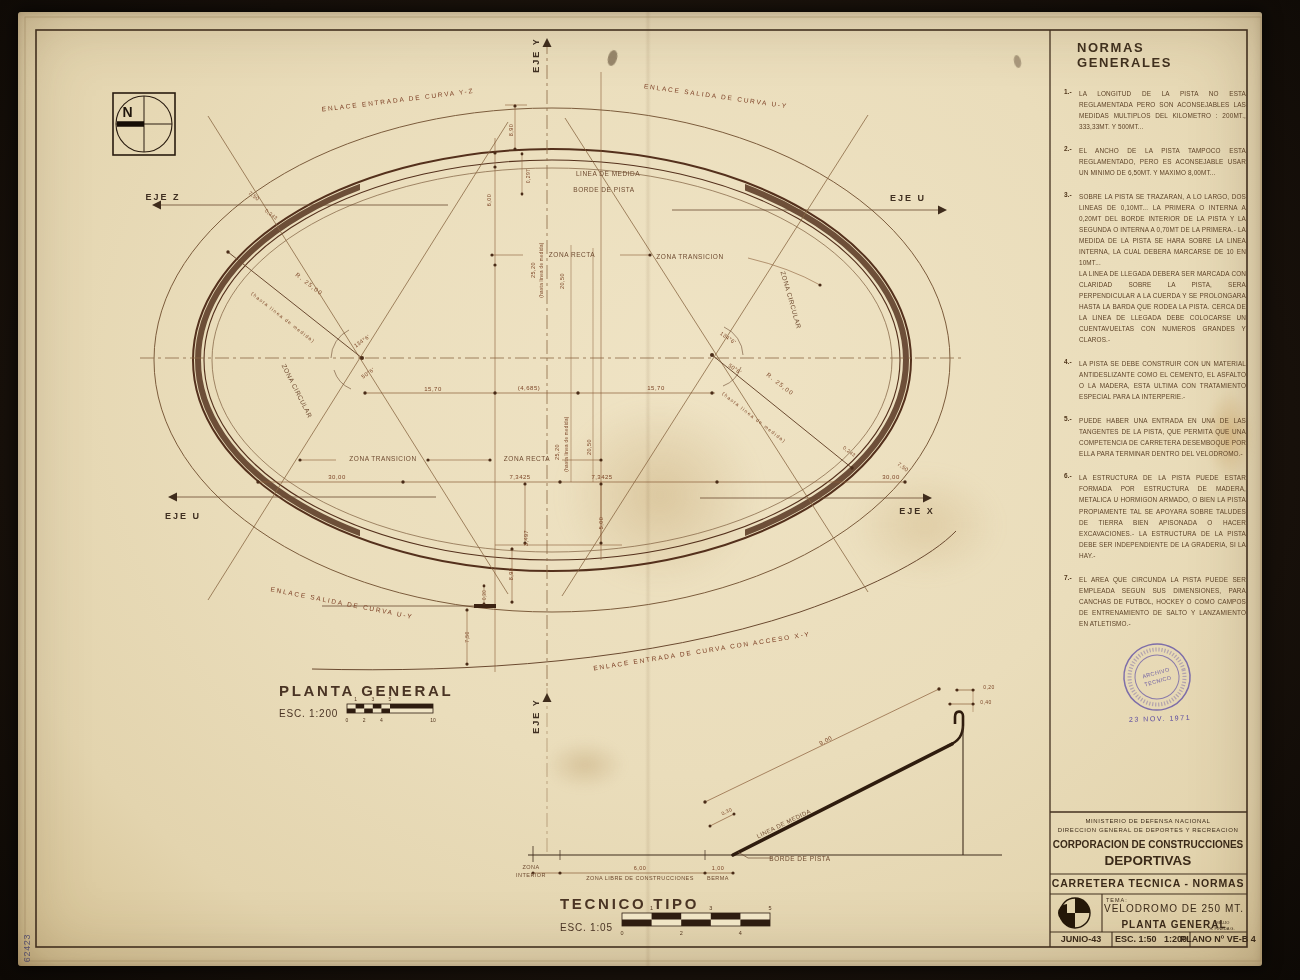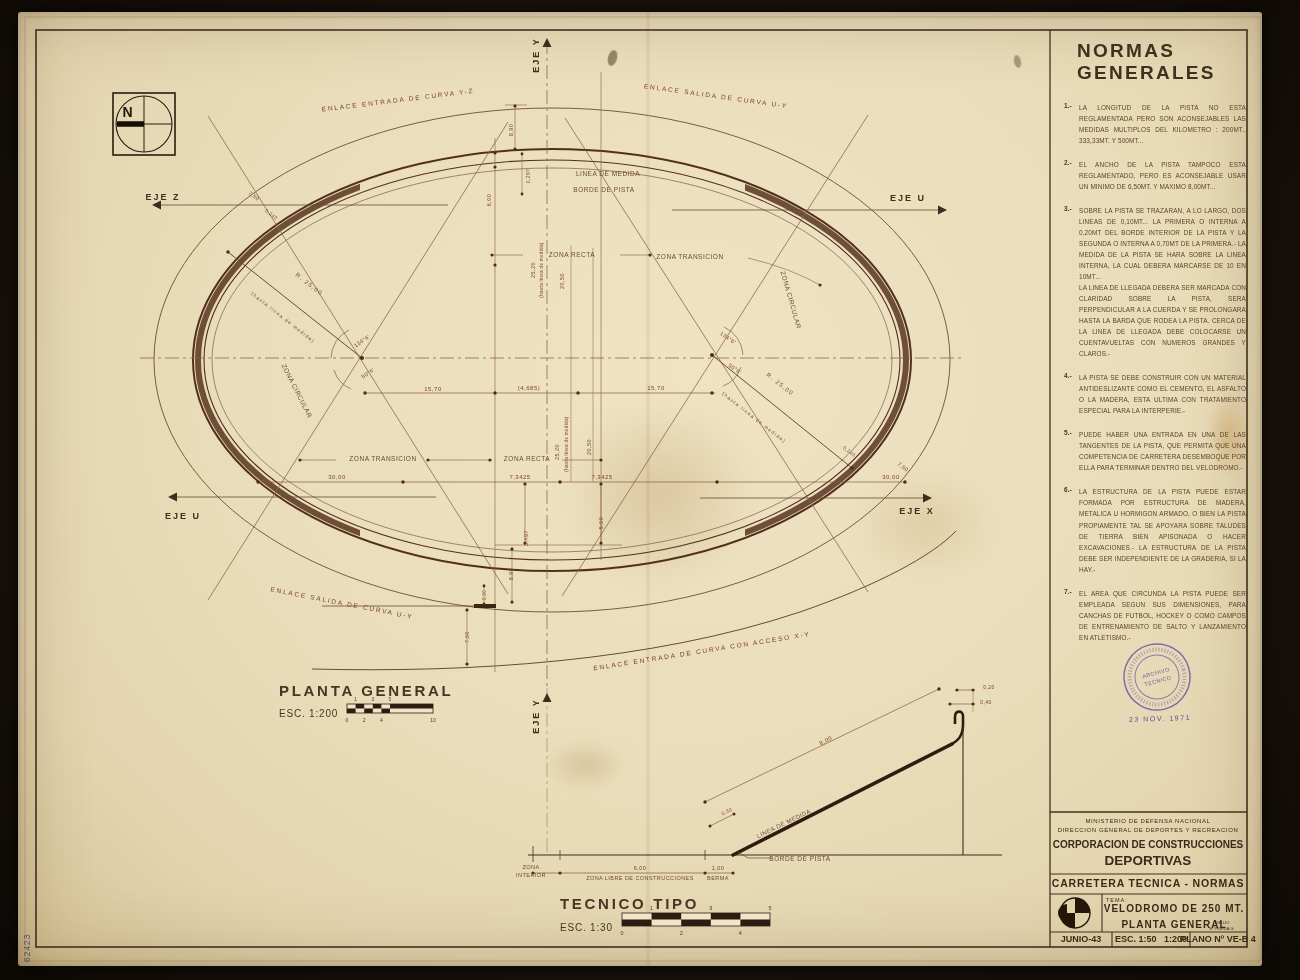--- a/index.html
+++ b/index.html
@@ -12,21 +12,21 @@
   .stain{position:absolute;border-radius:50%;pointer-events:none;}
   svg{position:absolute;left:0;top:0;}
   svg text{font-family:"Liberation Sans",sans-serif;fill:#53361f;}
   .lb{position:absolute;color:#6e4a30;letter-spacing:.08em;white-space:pre;
       transform:translate(-50%,-50%);line-height:1.15;text-align:center;}
   .la{position:absolute;color:#4a3424;letter-spacing:.18em;white-space:pre;line-height:1.15;}
   .dim{color:#7c4527;}
   .axis{color:#403022;font-weight:600;letter-spacing:.22em;}
   .enl{color:#7d4026;letter-spacing:.28em;}
   #norms{position:absolute;left:1064px;top:40px;width:182px;color:#5d4227;}
-  #norms .ttl{font-size:19px;font-weight:700;letter-spacing:.12em;color:#40301e;margin:0 6px 18px 13px;}
+  #norms .ttl{font-size:13px;font-weight:700;letter-spacing:.12em;color:#40301e;margin:0 6px 18px 13px;}
   .norm{display:flex;margin-bottom:13px;}
   .norm .num{width:15px;flex:none;font-size:6.5px;font-weight:700;color:#4e3319;}
   .norm .txt{flex:1;font-size:6.4px;line-height:1.72;letter-spacing:.02em;text-align:justify;white-space:pre-line;}
   .tb{position:absolute;color:#3b2a19;white-space:pre;transform:translate(-50%,-50%);text-align:center;line-height:1.1;}
   .purple{color:#5b4aa0;}
 </style>
 </head>
 <body>
 
 <div id="page">
@@ -338,21 +338,21 @@
   <div class="lb dim" style="left:989px;top:688px;font-size:5px;">0,20</div>
   <div class="lb dim" style="left:986px;top:703px;font-size:5px;">0,40</div>
   <div class="lb" style="left:800px;top:859px;font-size:6.5px;">BORDE DE PISTA</div>
   <div class="lb" style="left:531px;top:867px;font-size:5.5px;">ZONA</div>
   <div class="lb" style="left:531px;top:875px;font-size:5.5px;">INTERIOR</div>
   <div class="lb dim" style="left:640px;top:868px;font-size:5.5px;">6,00</div>
   <div class="lb" style="left:640px;top:878px;font-size:5.5px;">ZONA LIBRE DE CONSTRUCCIONES</div>
   <div class="lb dim" style="left:718px;top:868px;font-size:5.5px;">1,00</div>
   <div class="lb" style="left:718px;top:878px;font-size:5.5px;">BERMA</div>
   <div class="la" style="left:560px;top:895px;font-size:15px;font-weight:600;">TECNICO TIPO</div>
-  <div class="la" style="left:560px;top:922px;font-size:10px;letter-spacing:.08em;">ESC. 1:30</div>
+  <div class="la" style="left:560px;top:922px;font-size:10px;letter-spacing:.08em;">ESC. 1:05</div>
 
   <div class="lb" style="left:128px;top:112px;font-size:14px;font-weight:700;color:#1f150c;">N</div>
 
   <div id="norms">
     <div class="ttl">NORMAS GENERALES</div>
     <div class="norm">
         <span class="num">1.-</span>
         <span class="txt">LA LONGITUD DE LA PISTA NO ESTA REGLAMENTADA PERO SON ACONSEJABLES LAS MEDIDAS MULTIPLOS DEL KILOMETRO : 200MT., 333,33MT. Y 500MT...</span>
       </div>
     <div class="norm">
@@ -381,21 +381,21 @@
         <span class="txt">EL AREA QUE CIRCUNDA LA PISTA PUEDE SER EMPLEADA SEGUN SUS DIMENSIONES, PARA CANCHAS DE FUTBOL, HOCKEY O COMO CAMPOS DE ENTRENAMIENTO DE SALTO Y LANZAMIENTO EN ATLETISMO.-</span>
       </div>
   </div>
 
   <div class="tb" style="left:1148px;top:821px;font-size:6px;letter-spacing:.1em;">MINISTERIO DE DEFENSA NACIONAL</div>
   <div class="tb" style="left:1148px;top:830px;font-size:6px;letter-spacing:.1em;">DIRECCION GENERAL DE DEPORTES Y RECREACION</div>
   <div class="tb" style="left:1148px;top:844px;font-size:10px;font-weight:600;">CORPORACION DE CONSTRUCCIONES</div>
   <div class="tb" style="left:1148px;top:861px;font-size:13.5px;font-weight:700;">DEPORTIVAS</div>
   <div class="tb" style="left:1148px;top:884px;font-size:10.5px;font-weight:600;letter-spacing:.08em;">CARRETERA TECNICA - NORMAS</div>
   <div class="la" style="left:1106px;top:897px;font-size:5.5px;color:#3b2a19;">TEMA:</div>
-  <div class="tb" style="left:1174px;top:908px;font-size:10px;font-weight:700;letter-spacing:.1em;">VELODROMO DE 250 MT.</div>
+  <div class="tb" style="left:1174px;top:908px;font-size:10px;font-weight:400;letter-spacing:.1em;">VELODROMO DE 250 MT.</div>
   <div class="tb" style="left:1174px;top:924px;font-size:10px;font-weight:600;letter-spacing:.1em;">PLANTA GENERAL</div>
   <div class="tb" style="left:1222px;top:923px;font-size:4px;">DIBUJO</div>
   <div class="tb" style="left:1222px;top:929px;font-size:4px;">H. PINEDA G.</div>
   <div class="tb" style="left:1081px;top:940px;font-size:9px;font-weight:600;">JUNIO-43</div>
   <div class="tb" style="left:1151px;top:940px;font-size:9px;font-weight:700;">ESC. 1:50   1:200</div>
   <div class="tb" style="left:1218px;top:940px;font-size:9px;font-weight:600;">PLANO Nº VE-B 4</div>
 
   <div class="lb purple" style="left:1156px;top:673px;font-size:5.5px;transform:translate(-50%,-50%) rotate(-15deg);opacity:.85;">ARCHIVO</div>
   <div class="lb purple" style="left:1158px;top:681px;font-size:5.5px;transform:translate(-50%,-50%) rotate(-15deg);opacity:.85;">TECNICO</div>
   <div class="lb purple" style="left:1160px;top:719px;font-size:7px;letter-spacing:.22em;transform:translate(-50%,-50%) rotate(-2deg);">23 NOV. 1971</div>

